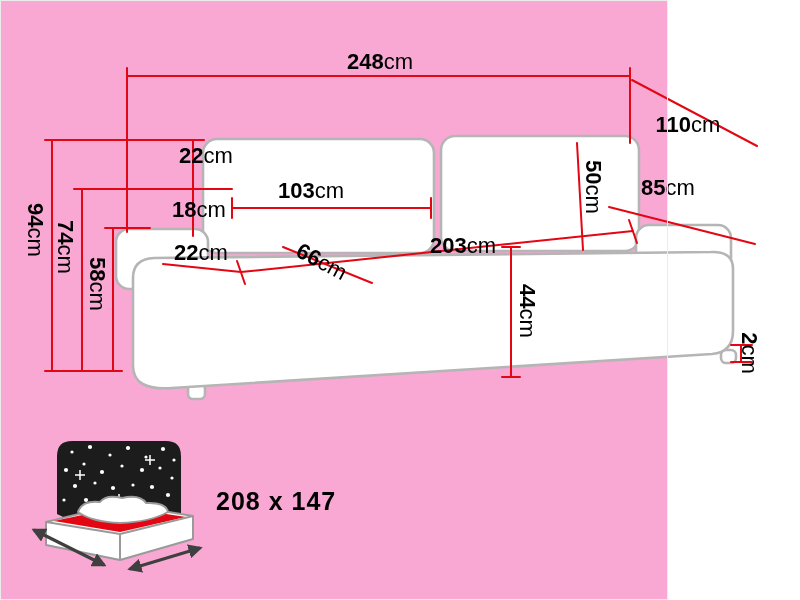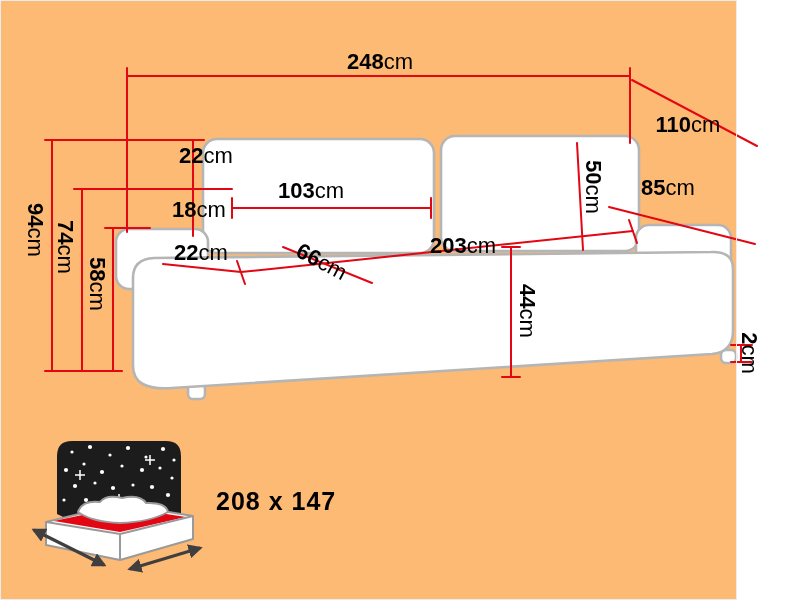--- a/index.html
+++ b/index.html
@@ -1,18 +1,18 @@
 <!DOCTYPE html>
 <html><head>
 <meta charset="utf-8">
 <style>
   * { box-sizing: border-box; }
   html, body { margin: 0; padding: 0; background: #ffffff; }
   .canvas {
-    width: 737px; height: 600px; position: relative; background: #fdba74;
+    width: 668px; height: 600px; position: relative; background: #f9a8d4;
     outline: 1px solid #ececec; outline-offset: -1px;
     font-family: "Liberation Sans", sans-serif;
   }
   svg { display: block; }
   text {
     font-family: "Liberation Sans", sans-serif;
     font-size: 22px; fill: #000; stroke: none;
   }
   .v { font-weight: 700; }
   .u { font-weight: 400; }

